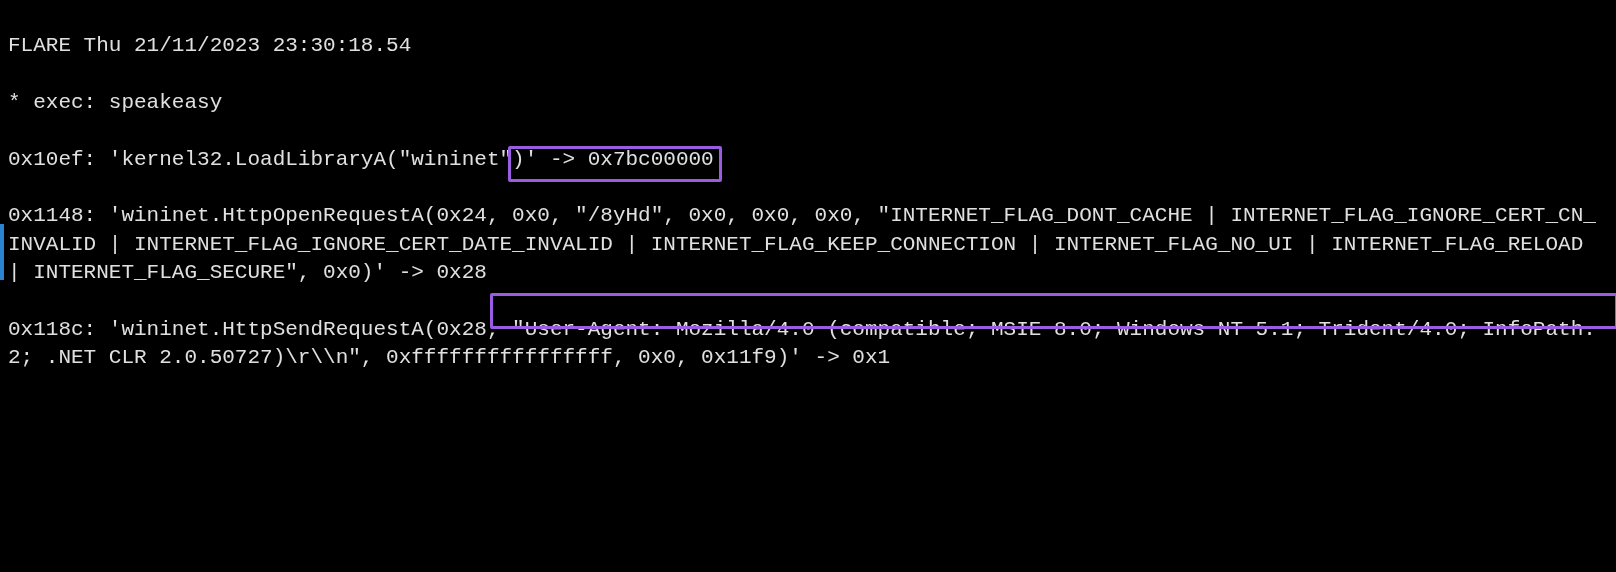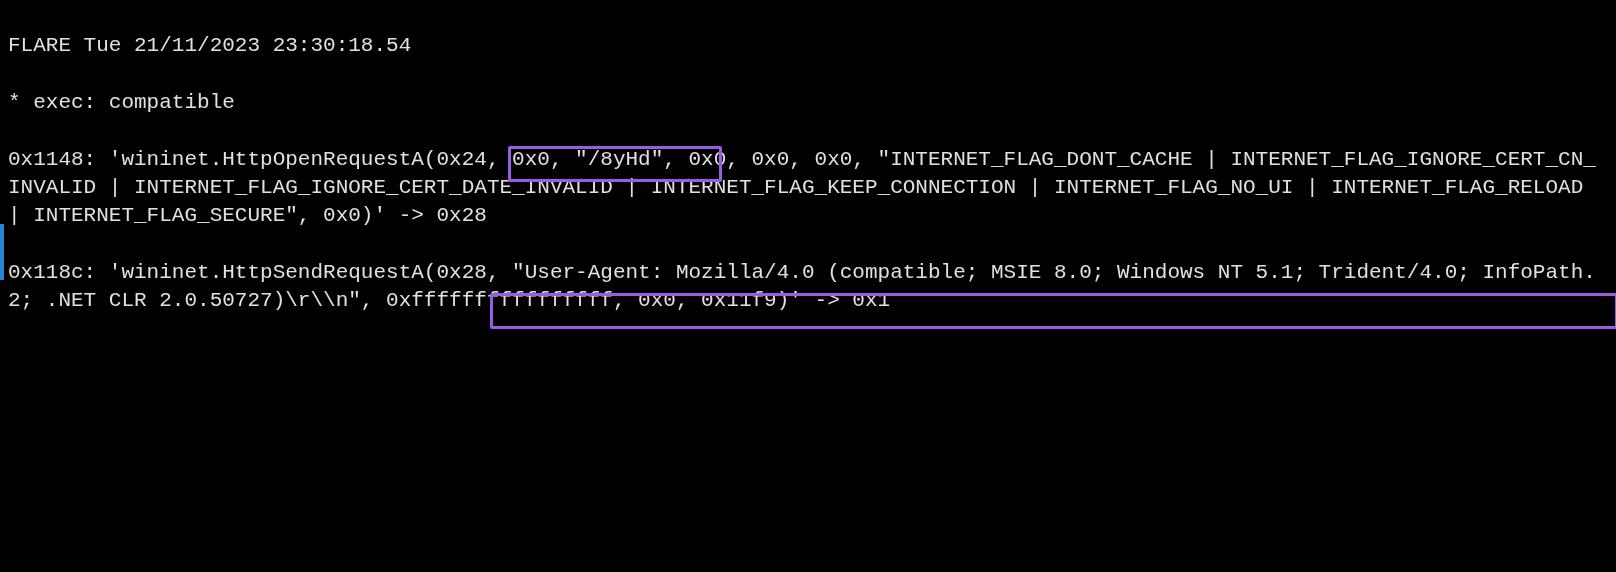--- a/index.html
+++ b/index.html
@@ -51,22 +51,23 @@
     background: #2a84d2;
     z-index: 6;
   }
 </style>
 </head>
 <body>
 
 <div class="sidebar-accent"></div>
 
 <div class="terminal">
-<span class="line">FLARE Tue 21/11/2023 23:30:18.54</span>
-<span class="line">* exec: compatible</span>
+<span class="line">FLARE Thu 21/11/2023 23:30:18.54</span>
+<span class="line">* exec: speakeasy</span>
+<span class="line">0x10ef: 'kernel32.LoadLibraryA("wininet")' -&gt; 0x7bc00000</span>
 <span class="line">0x1148: 'wininet.HttpOpenRequestA(0x24, 0x0, "/8yHd", 0x0, 0x0, 0x0, "INTERNET_FLAG_DONT_CACHE | INTERNET_FLAG_IGNORE_CERT_CN_INVALID | INTERNET_FLAG_IGNORE_CERT_DATE_INVALID | INTERNET_FLAG_KEEP_CONNECTION | INTERNET_FLAG_NO_UI | INTERNET_FLAG_RELOAD | INTERNET_FLAG_SECURE", 0x0)' -&gt; 0x28</span>
 <span class="line">0x118c: 'wininet.HttpSendRequestA(0x28, "User-Agent: Mozilla/4.0 (compatible; MSIE 8.0; Windows NT 5.1; Trident/4.0; InfoPath.2; .NET CLR 2.0.50727)\r\\n", 0xffffffffffffffff, 0x0, 0x11f9)' -&gt; 0x1</span>
 
 
 
 
 
 
 </div>
 

